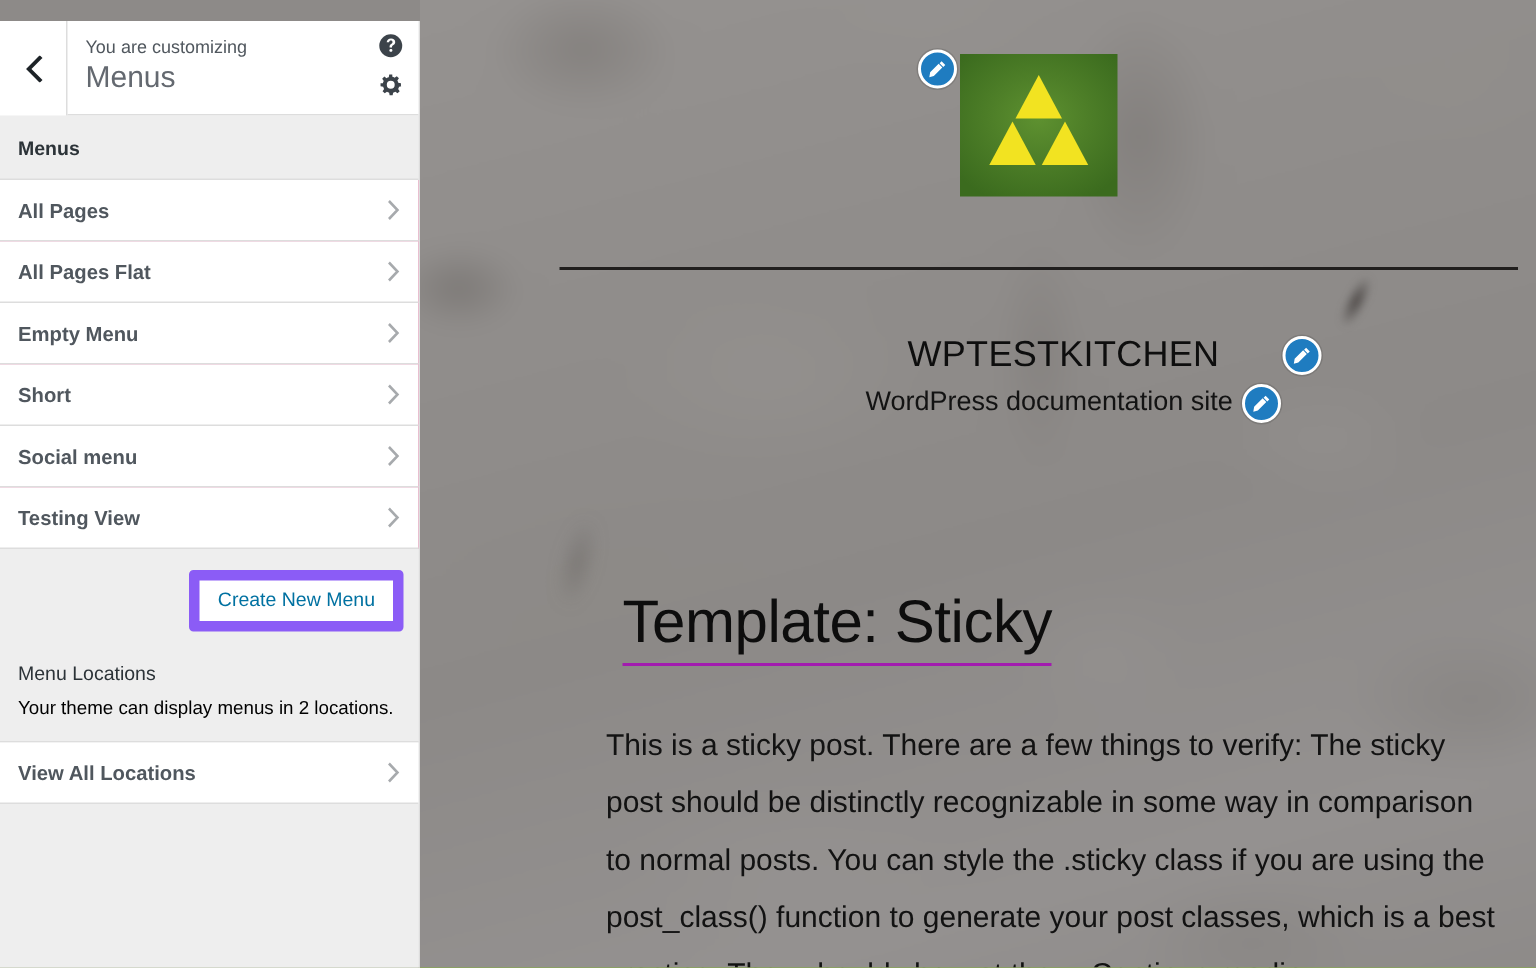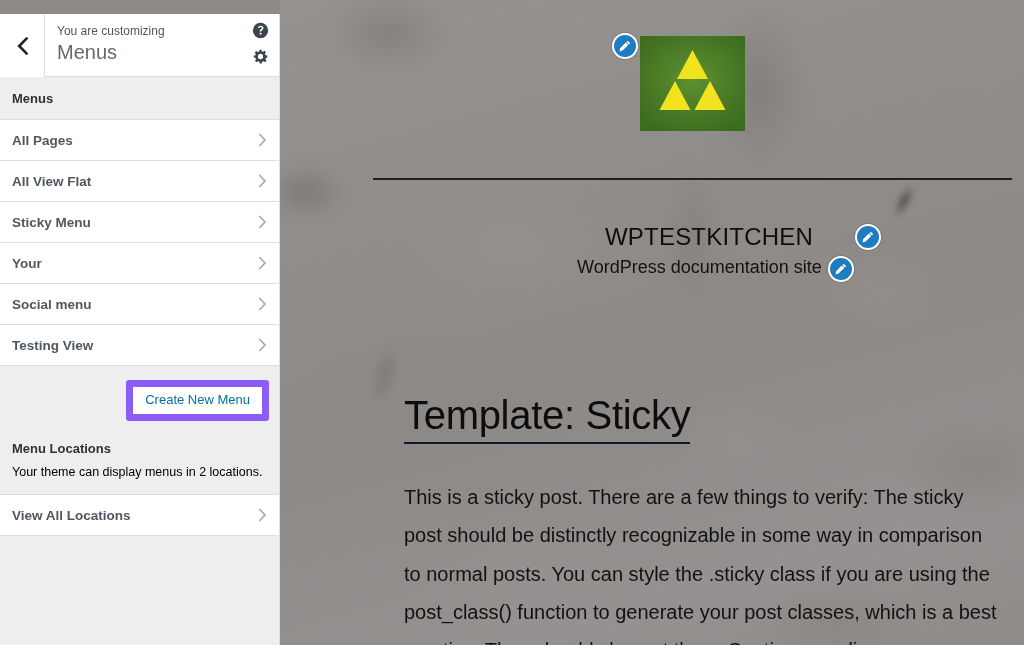--- a/index.html
+++ b/index.html
@@ -95,22 +95,23 @@
     font-size: 18px; color: #131313;
     white-space: nowrap;
   }
 
   
   .entry { position: absolute; left: 124px; top: 393px; width: 600px; }
   .entry-title {
     font-size: 40px; font-weight: 400; color: #0d0d0d;
     letter-spacing: -.3px; line-height: 1.12;
     display: inline-block;
-    border-bottom: 2px solid #0f172a;
+    border-bottom: 2px solid #a21caf;
     padding-bottom: 4px;
+    margin-left: 11px;
   }
   .entry-body {
     margin-top: 34px;
     font-size: 20px; line-height: 1.92; color: #121212;
   }
   .entry-body a {
     color: #121212; text-decoration: underline;
     text-underline-offset: 3px;
   }
 
@@ -174,21 +175,21 @@
     border: 7px solid #8b5cf6;
     color: #0071a1;
     font-size: 13px;
     font-family: "Liberation Sans", sans-serif;
     border-radius: 3px;
     padding: 5px 12px 6px;
     cursor: pointer;
     line-height: 16px;
   }
   .locations-block { background: #eeeeee; padding: 6px 12px 13px; }
-  .locations-title { font-size: 13px; font-weight: 700; color: #2c3338; margin-bottom: 8px; }
+  .locations-title { font-size: 13px; font-weight: 400; color: #2c3338; margin-bottom: 8px; }
   .locations-desc { font-size: 12.5px; color: #000000; line-height: 17px; }
   .locations-list { background: #fff; border-top: 1px solid #dddddd; }
   .cz-filler { background: #eeeeee; height: 100%; }
 </style>
 </head>
 <body>
 
 <div id="root">
 
   <div class="preview">
@@ -263,33 +264,33 @@
     <div class="section-head">Menus</div>
 
     <div class="menu-list">
       <div class="menu-item">
         <span class="menu-item-label">All Pages</span>
         <svg class="chev-right" width="9" height="14" viewBox="0 0 9 14" aria-hidden="true">
           <path d="M1.3 1L7 7l-5.7 6" fill="none" stroke="#a7aaad" stroke-width="1.7"></path>
         </svg>
       </div>
       <div class="menu-item">
-        <span class="menu-item-label">All View Flat</span>
-        <svg class="chev-right" width="9" height="14" viewBox="0 0 9 14" aria-hidden="true">
-          <path d="M1.3 1L7 7l-5.7 6" fill="none" stroke="#a7aaad" stroke-width="1.7"></path>
-        </svg>
-      </div>
-      <div class="menu-item">
-        <span class="menu-item-label">Sticky Menu</span>
-        <svg class="chev-right" width="9" height="14" viewBox="0 0 9 14" aria-hidden="true">
-          <path d="M1.3 1L7 7l-5.7 6" fill="none" stroke="#a7aaad" stroke-width="1.7"></path>
-        </svg>
-      </div>
-      <div class="menu-item">
-        <span class="menu-item-label">Your</span>
+        <span class="menu-item-label">All Pages Flat</span>
+        <svg class="chev-right" width="9" height="14" viewBox="0 0 9 14" aria-hidden="true">
+          <path d="M1.3 1L7 7l-5.7 6" fill="none" stroke="#a7aaad" stroke-width="1.7"></path>
+        </svg>
+      </div>
+      <div class="menu-item">
+        <span class="menu-item-label">Empty Menu</span>
+        <svg class="chev-right" width="9" height="14" viewBox="0 0 9 14" aria-hidden="true">
+          <path d="M1.3 1L7 7l-5.7 6" fill="none" stroke="#a7aaad" stroke-width="1.7"></path>
+        </svg>
+      </div>
+      <div class="menu-item">
+        <span class="menu-item-label">Short</span>
         <svg class="chev-right" width="9" height="14" viewBox="0 0 9 14" aria-hidden="true">
           <path d="M1.3 1L7 7l-5.7 6" fill="none" stroke="#a7aaad" stroke-width="1.7"></path>
         </svg>
       </div>
       <div class="menu-item">
         <span class="menu-item-label">Social menu</span>
         <svg class="chev-right" width="9" height="14" viewBox="0 0 9 14" aria-hidden="true">
           <path d="M1.3 1L7 7l-5.7 6" fill="none" stroke="#a7aaad" stroke-width="1.7"></path>
         </svg>
       </div>

